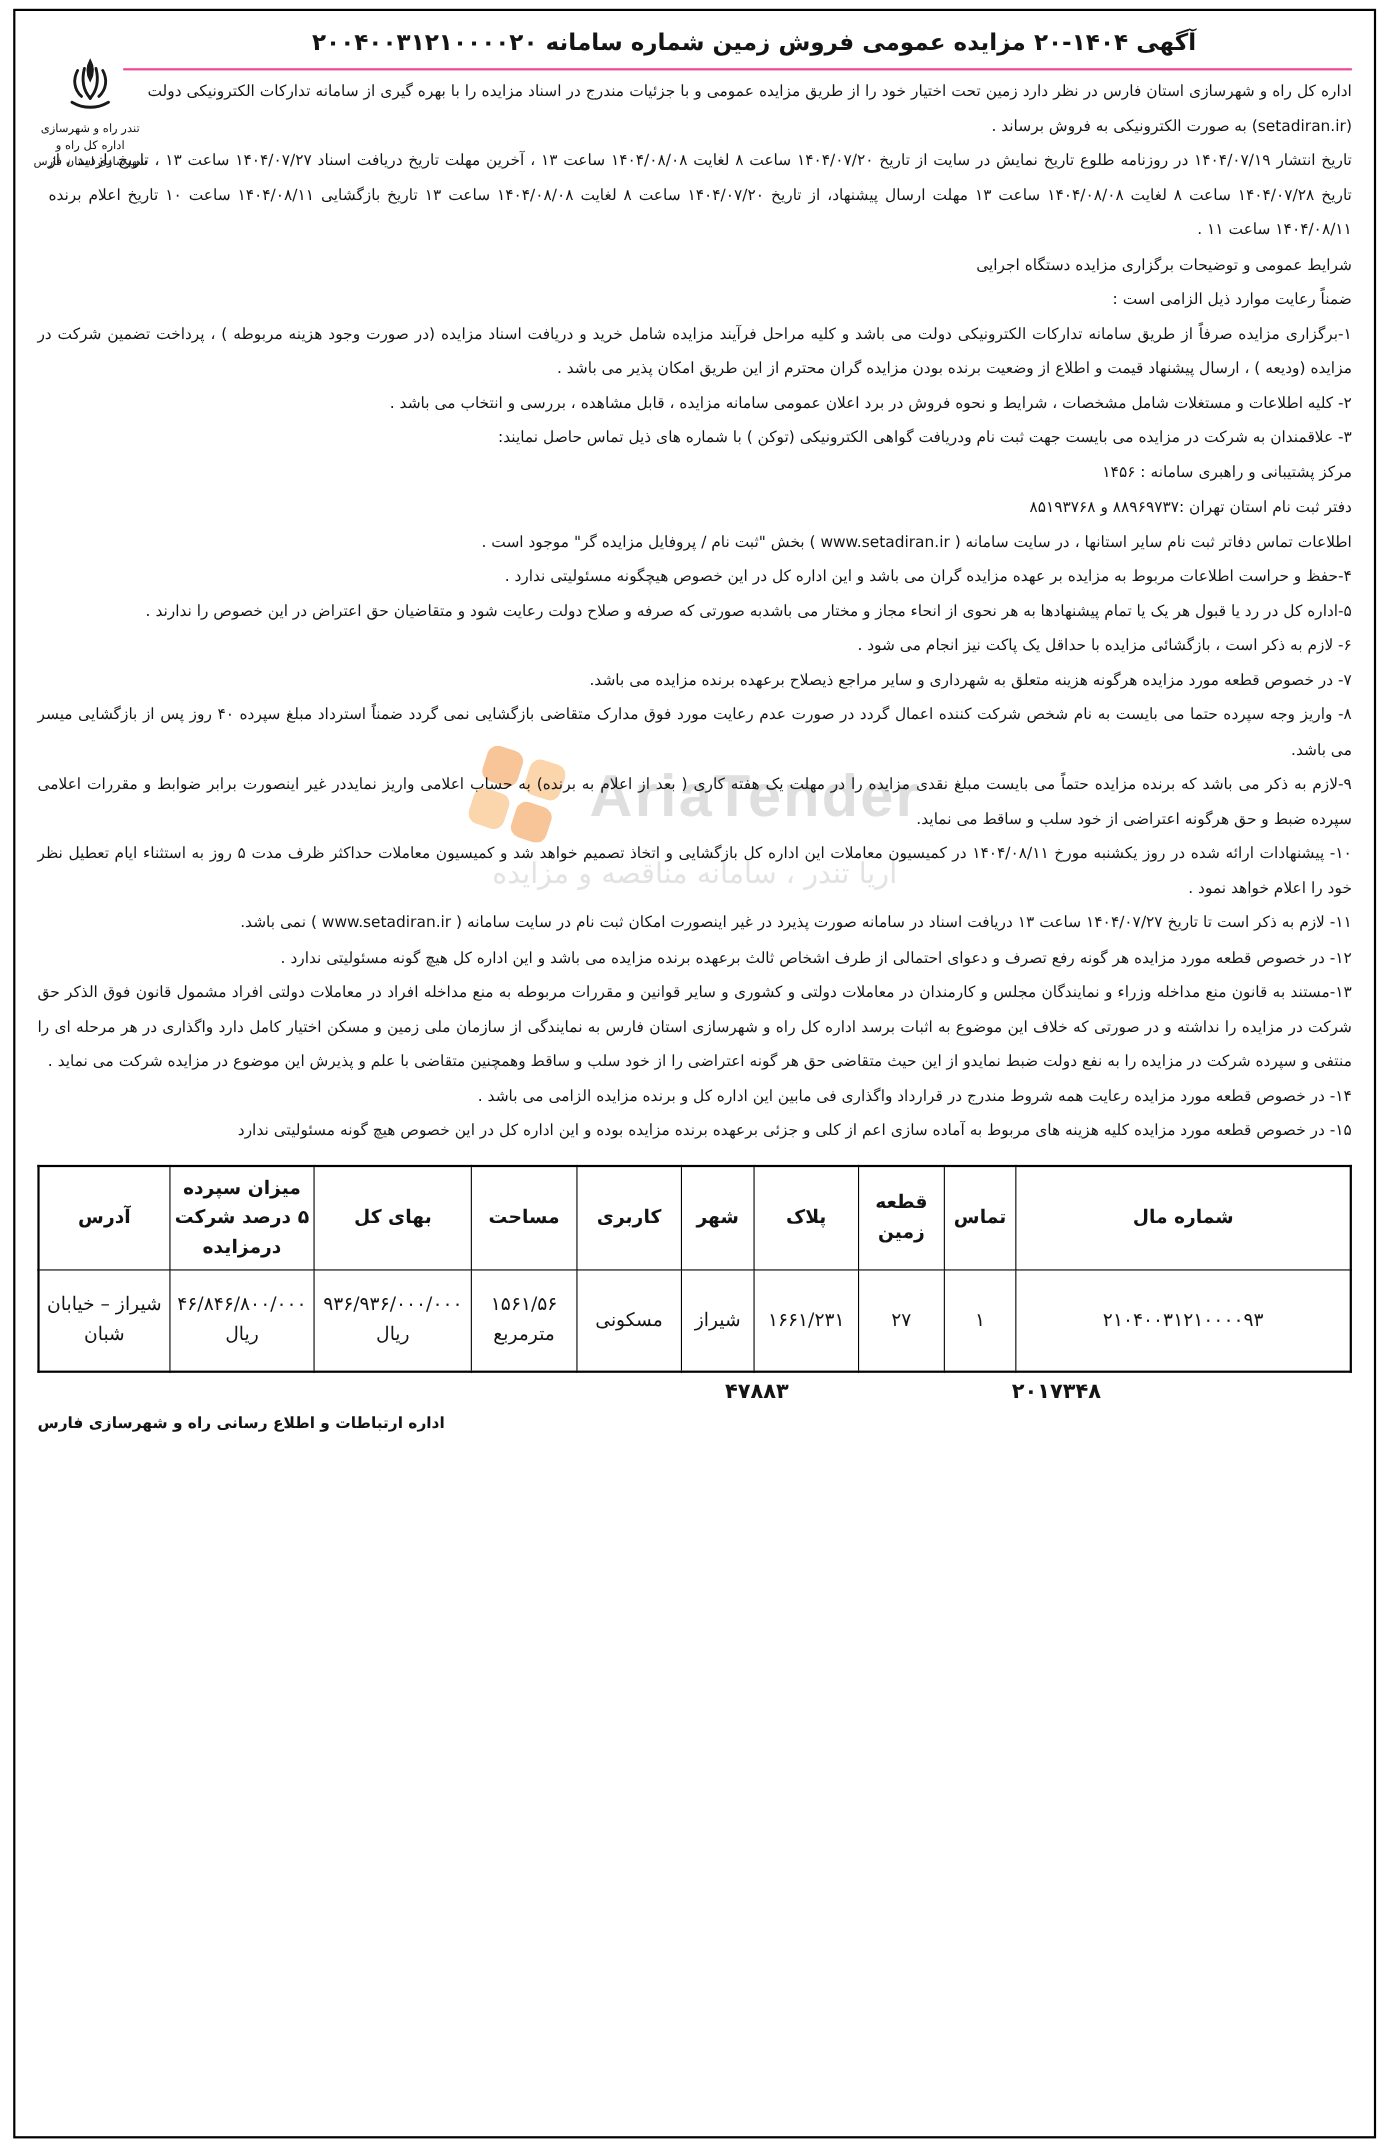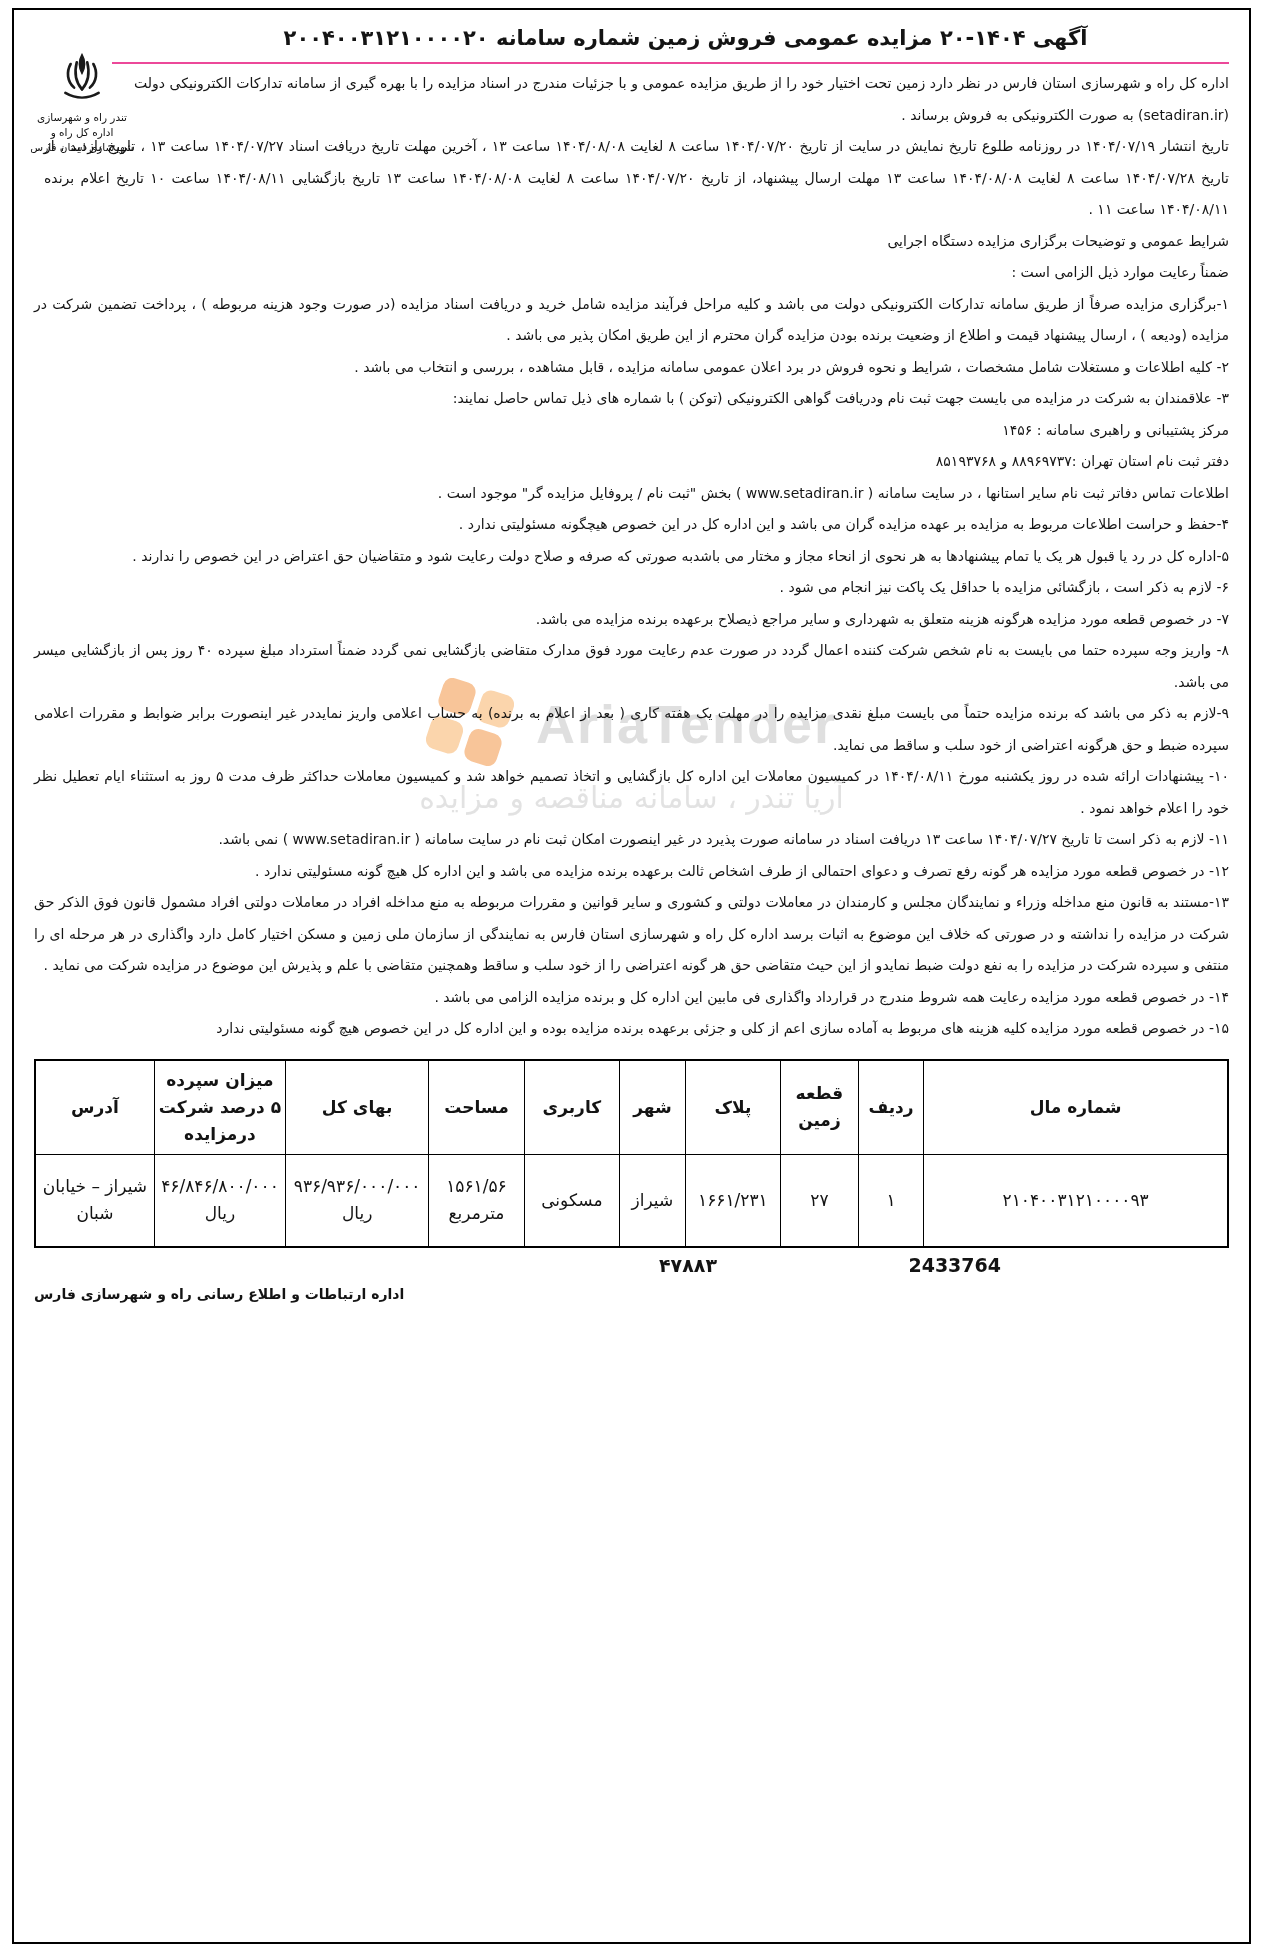--- a/index.html
+++ b/index.html
@@ -25,21 +25,21 @@
   
   .watermark {
     position: absolute; top: 668px; left: 50%; transform: translateX(-50%);
     z-index: 0; opacity: 0.55; pointer-events: none; text-align: center; width: 860px;
   }
   .wm-row { display: flex; align-items: center; justify-content: center; gap: 22px; }
   .wm-text {
     font-family: "Liberation Sans", sans-serif; font-size: 54px; font-weight: bold;
     color: #c6c6c6; letter-spacing: 2px;
   }
-  .wm-sub { direction: rtl; font-size: 30px; color: #cccccc; margin-top: 10px; }
+  .wm-sub { direction: rtl; font-size: 26px; color: #cccccc; margin-top: 10px; }
   
   .content {
     position: relative; z-index: 1; direction: rtl; text-align: justify;
     font-size: 14px; line-height: 31.5px; margin-top: 4px;
   }
   .para { text-align: justify; text-justify: inter-word; }
   .para.first { padding-left: 100px; }
   .para.second { padding-left: 10px; }
   
   .table-wrap { position: relative; z-index: 1; margin-top: 14px; }
@@ -140,21 +140,21 @@
           <col style="width:5.5%">
             <col style="width:8%">
             <col style="width:8%">
             <col style="width:12%">
           <col style="width:11%">
             <col style="width:10%">
         </colgroup>
         <thead>
           <tr>
             <th>شماره مال</th>
-            <th>ردیف</th>
+            <th>تماس</th>
             <th>قطعه زمین</th>
             <th>پلاک</th>
             <th>شهر</th>
             <th>کاربری</th>
             <th>مساحت</th>
             <th>بهای کل</th>
             <th>میزان سپرده ۵ درصد شرکت درمزایده</th>
             <th>آدرس</th>
           </tr>
         </thead>
@@ -169,20 +169,20 @@
             <td>۱۵۶۱/۵۶ مترمربع</td>
             <td>۹۳۶/۹۳۶/۰۰۰/۰۰۰ ریال</td>
             <td>۴۶/۸۴۶/۸۰۰/۰۰۰ ریال</td>
             <td>شیراز – خیابان شبان</td>
           </tr>
         </tbody>
       </table>
     </div>
 
     <div class="refs">
-      <span class="ref-right">2433764</span>
+      <span class="ref-right">۲۰۱۷۳۴۸</span>
       <span class="ref-center">۴۷۸۸۳</span>
     </div>
 
     <div class="office-line">اداره ارتباطات و اطلاع رسانی راه و شهرسازی فارس</div>
 
   </div>
 </div>
 
 </body></html>

